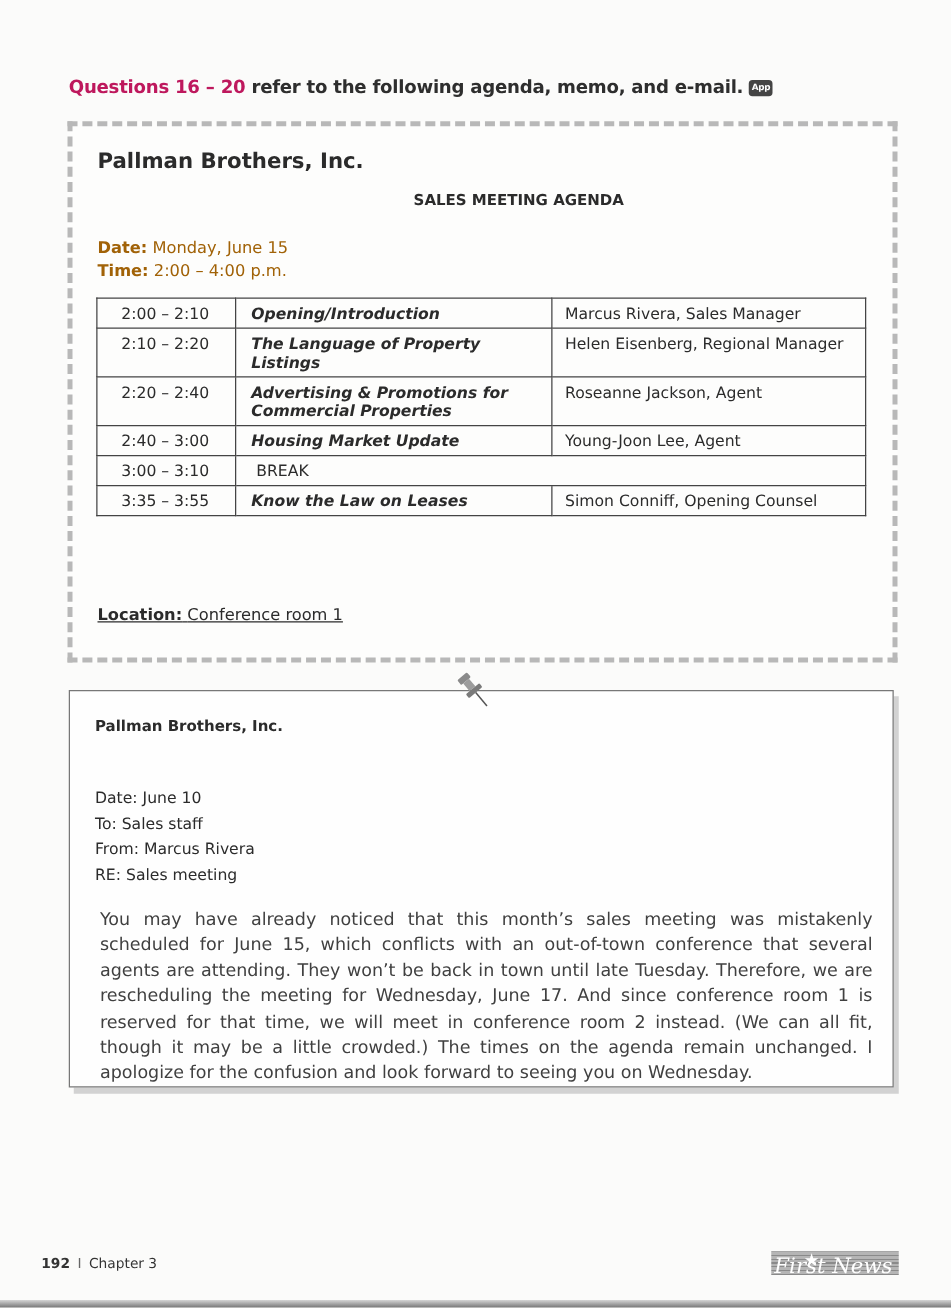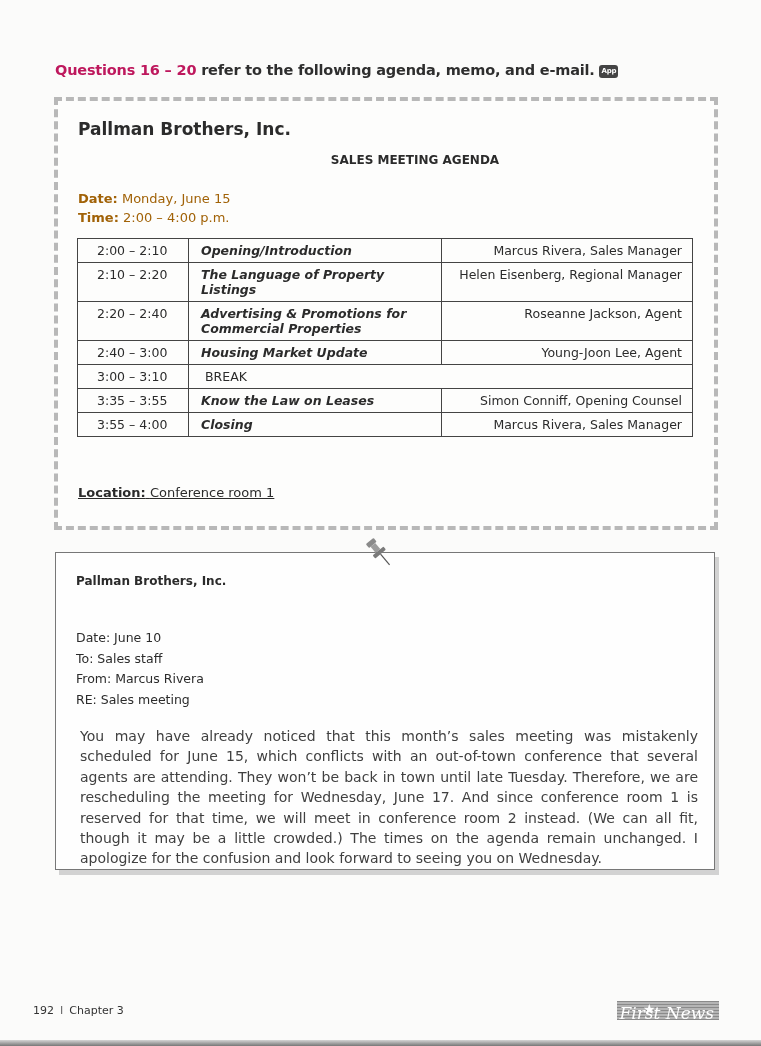--- a/index.html
+++ b/index.html
@@ -18,37 +18,37 @@
   .agenda-company { position: absolute; left: 20px; top: 18px; font-size: 17px; font-weight: bold; color: #2b2b2b; }
   .agenda-title { position: absolute; left: 0; width: 100%; text-align: center; top: 52px; font-size: 12px; font-weight: bold; color: #2b2b2b; padding-left: 10px; box-sizing: border-box; margin-left: 24px; }
   .agenda-meta { position: absolute; left: 20px; top: 88px; font-size: 13px; line-height: 19px; color: #a16207; }
   .agenda-meta b { font-weight: bold; }
 
   table.agenda-table { position: absolute; left: 19px; top: 137px; width: 616px; border-collapse: collapse; font-size: 12.5px; color: #2b2b2b; }
   table.agenda-table td { border: 1px solid #444; padding: 4px 10px 4px 12px; vertical-align: top; line-height: 15px; }
   table.agenda-table td.time { width: 81px; padding-left: 19px; }
   table.agenda-table td.topic { width: 230px; font-weight: bold; font-style: italic; margin-top: 48px; }
   table.agenda-table td.topic.plain { font-weight: normal; font-style: normal; padding-left: 16px; }
-  table.agenda-table td.speaker { padding-left: 10px; text-align: right; }
+  table.agenda-table td.speaker { padding-left: 10px; }
 
   .agenda-location { position: absolute; left: 20px; top: 384px; font-size: 13px; color: #2b2b2b; text-decoration: underline; }
 
   .memo-box {
     position: absolute; left: 55px; top: 552px; width: 658px; height: 316px;
     border: 1px solid #777; background: #fefefe;
     box-shadow: 4px 5px 0 #d2d2d2;
   }
   .pin { position: absolute; left: 363px; top: 536px; width: 30px; height: 34px; }
   .memo-company { position: absolute; left: 20px; top: 21px; font-size: 12px; font-weight: bold; color: #2b2b2b; }
   .memo-title { position: absolute; left: 0; width: 100%; text-align: center; top: 46px; font-size: 16px; font-weight: bold; color: #2b2b2b; padding-left: 12px; box-sizing: border-box; }
   .memo-meta { position: absolute; left: 20px; top: 75px; font-size: 12.5px; line-height: 20.5px; color: #2b2b2b; }
   .memo-body { position: absolute; left: 24px; top: 173px; width: 618px; font-size: 14px; line-height: 20.4px; color: #404040; text-align: justify; }
 
   .footer-left { position: absolute; left: 33px; top: 1004px; font-size: 11px; color: #333; }
-  .footer-left b { font-weight: normal; }
+  .footer-left b { font-weight: bold; }
   .footer-left .sep { margin: 0 6px; color: #666; }
   .footer-logo { position: absolute; left: 617px; top: 1001px; width: 102px; height: 19px; background: repeating-linear-gradient(#8a8a8a 0 1px, #b5b5b5 1px 3px); }
   .footer-logo span { position: absolute; right: 5px; top: 2px; font-family: "DejaVu Serif", serif; font-style: italic; color: #fff; font-size: 17px; }
   .footer-logo i { position: absolute; left: 26px; top: 0px; color: #fff; font-style: normal; font-size: 14px; }
   .bottom-edge { position: absolute; left: 0; top: 1040px; width: 761px; height: 6px; background: linear-gradient(#d5d5d5, #777); }
 </style>
 </head>
 <body>
 
 <div class="q-header">
@@ -89,25 +89,20 @@
       </tr>
       <tr>
         <td class="time">3:00 – 3:10</td>
         <td class="topic plain" colspan="2">BREAK</td>
       </tr>
       <tr>
         <td class="time">3:35 – 3:55</td>
         <td class="topic">Know the Law on Leases</td>
         <td class="speaker">Simon Conniff, Opening Counsel</td>
       </tr>
-      <tr>
-        <td class="time">3:55 – 4:00</td>
-        <td class="topic">Closing</td>
-        <td class="speaker">Marcus Rivera, Sales Manager</td>
-      </tr>
     </tbody>
   </table>
 
   <div class="agenda-location">
     <b>Location:</b>
     <span>Conference room 1</span>
   </div>
 </div>
 
 <div class="memo-box">

